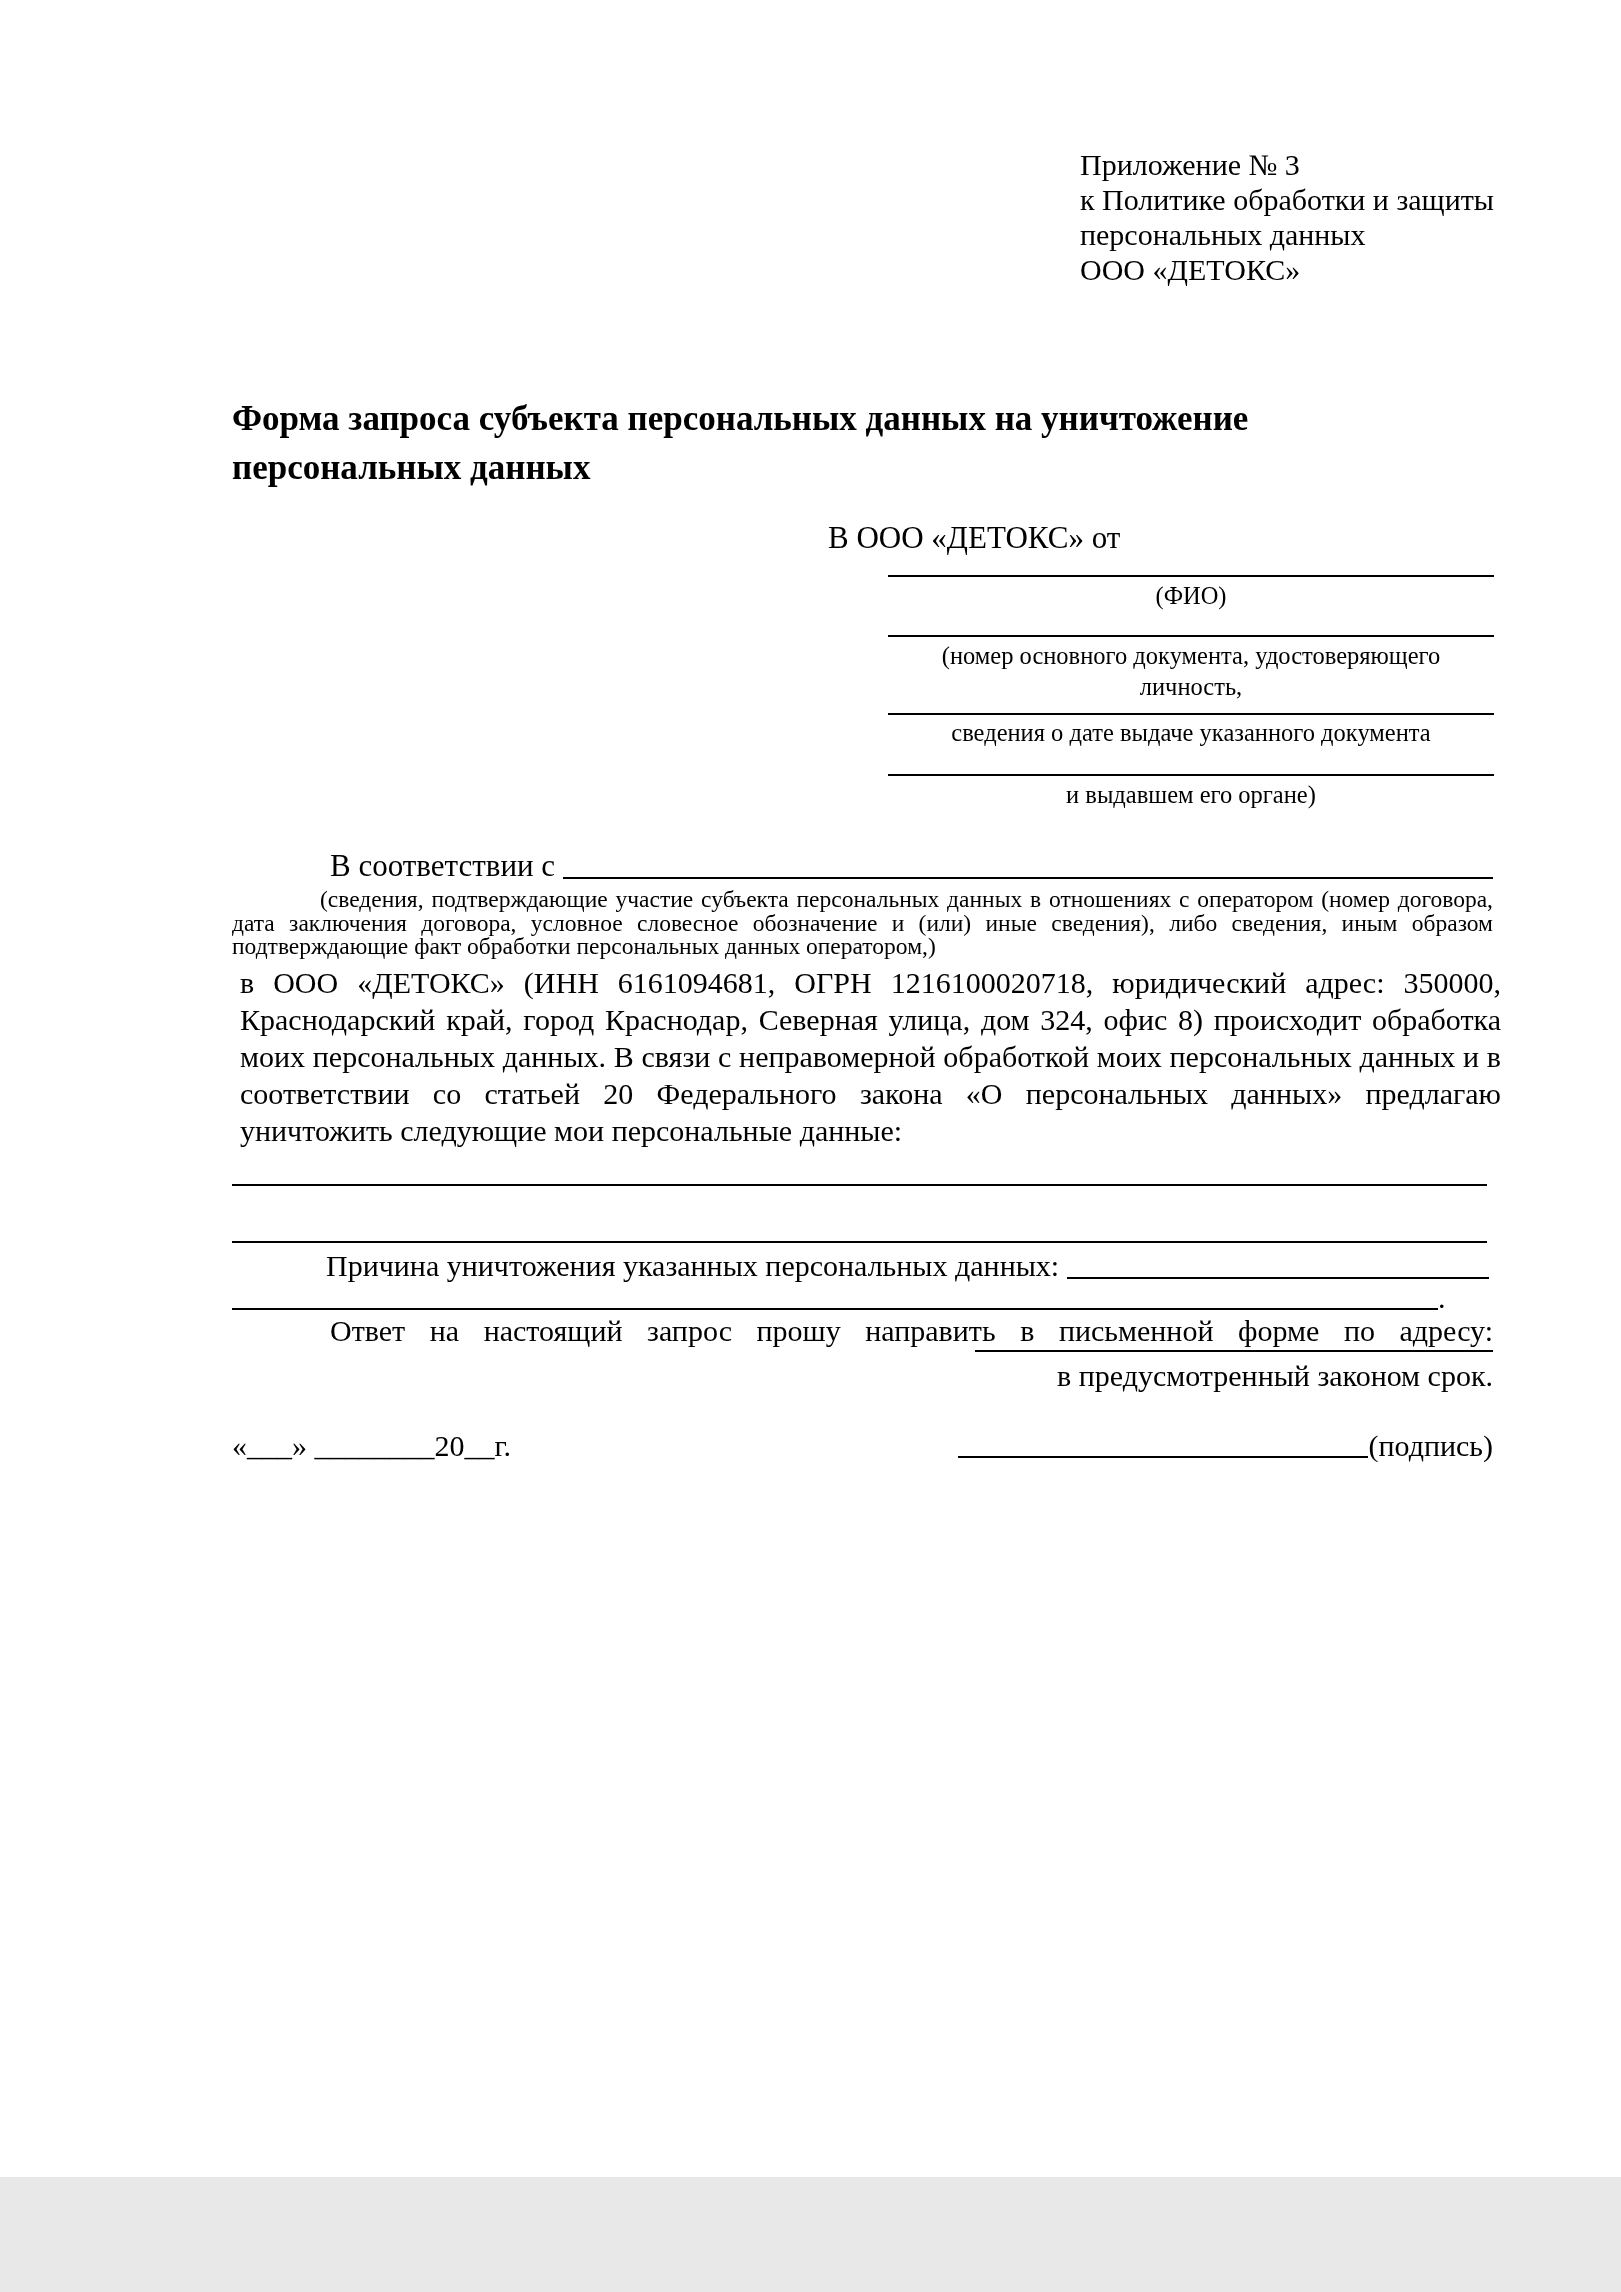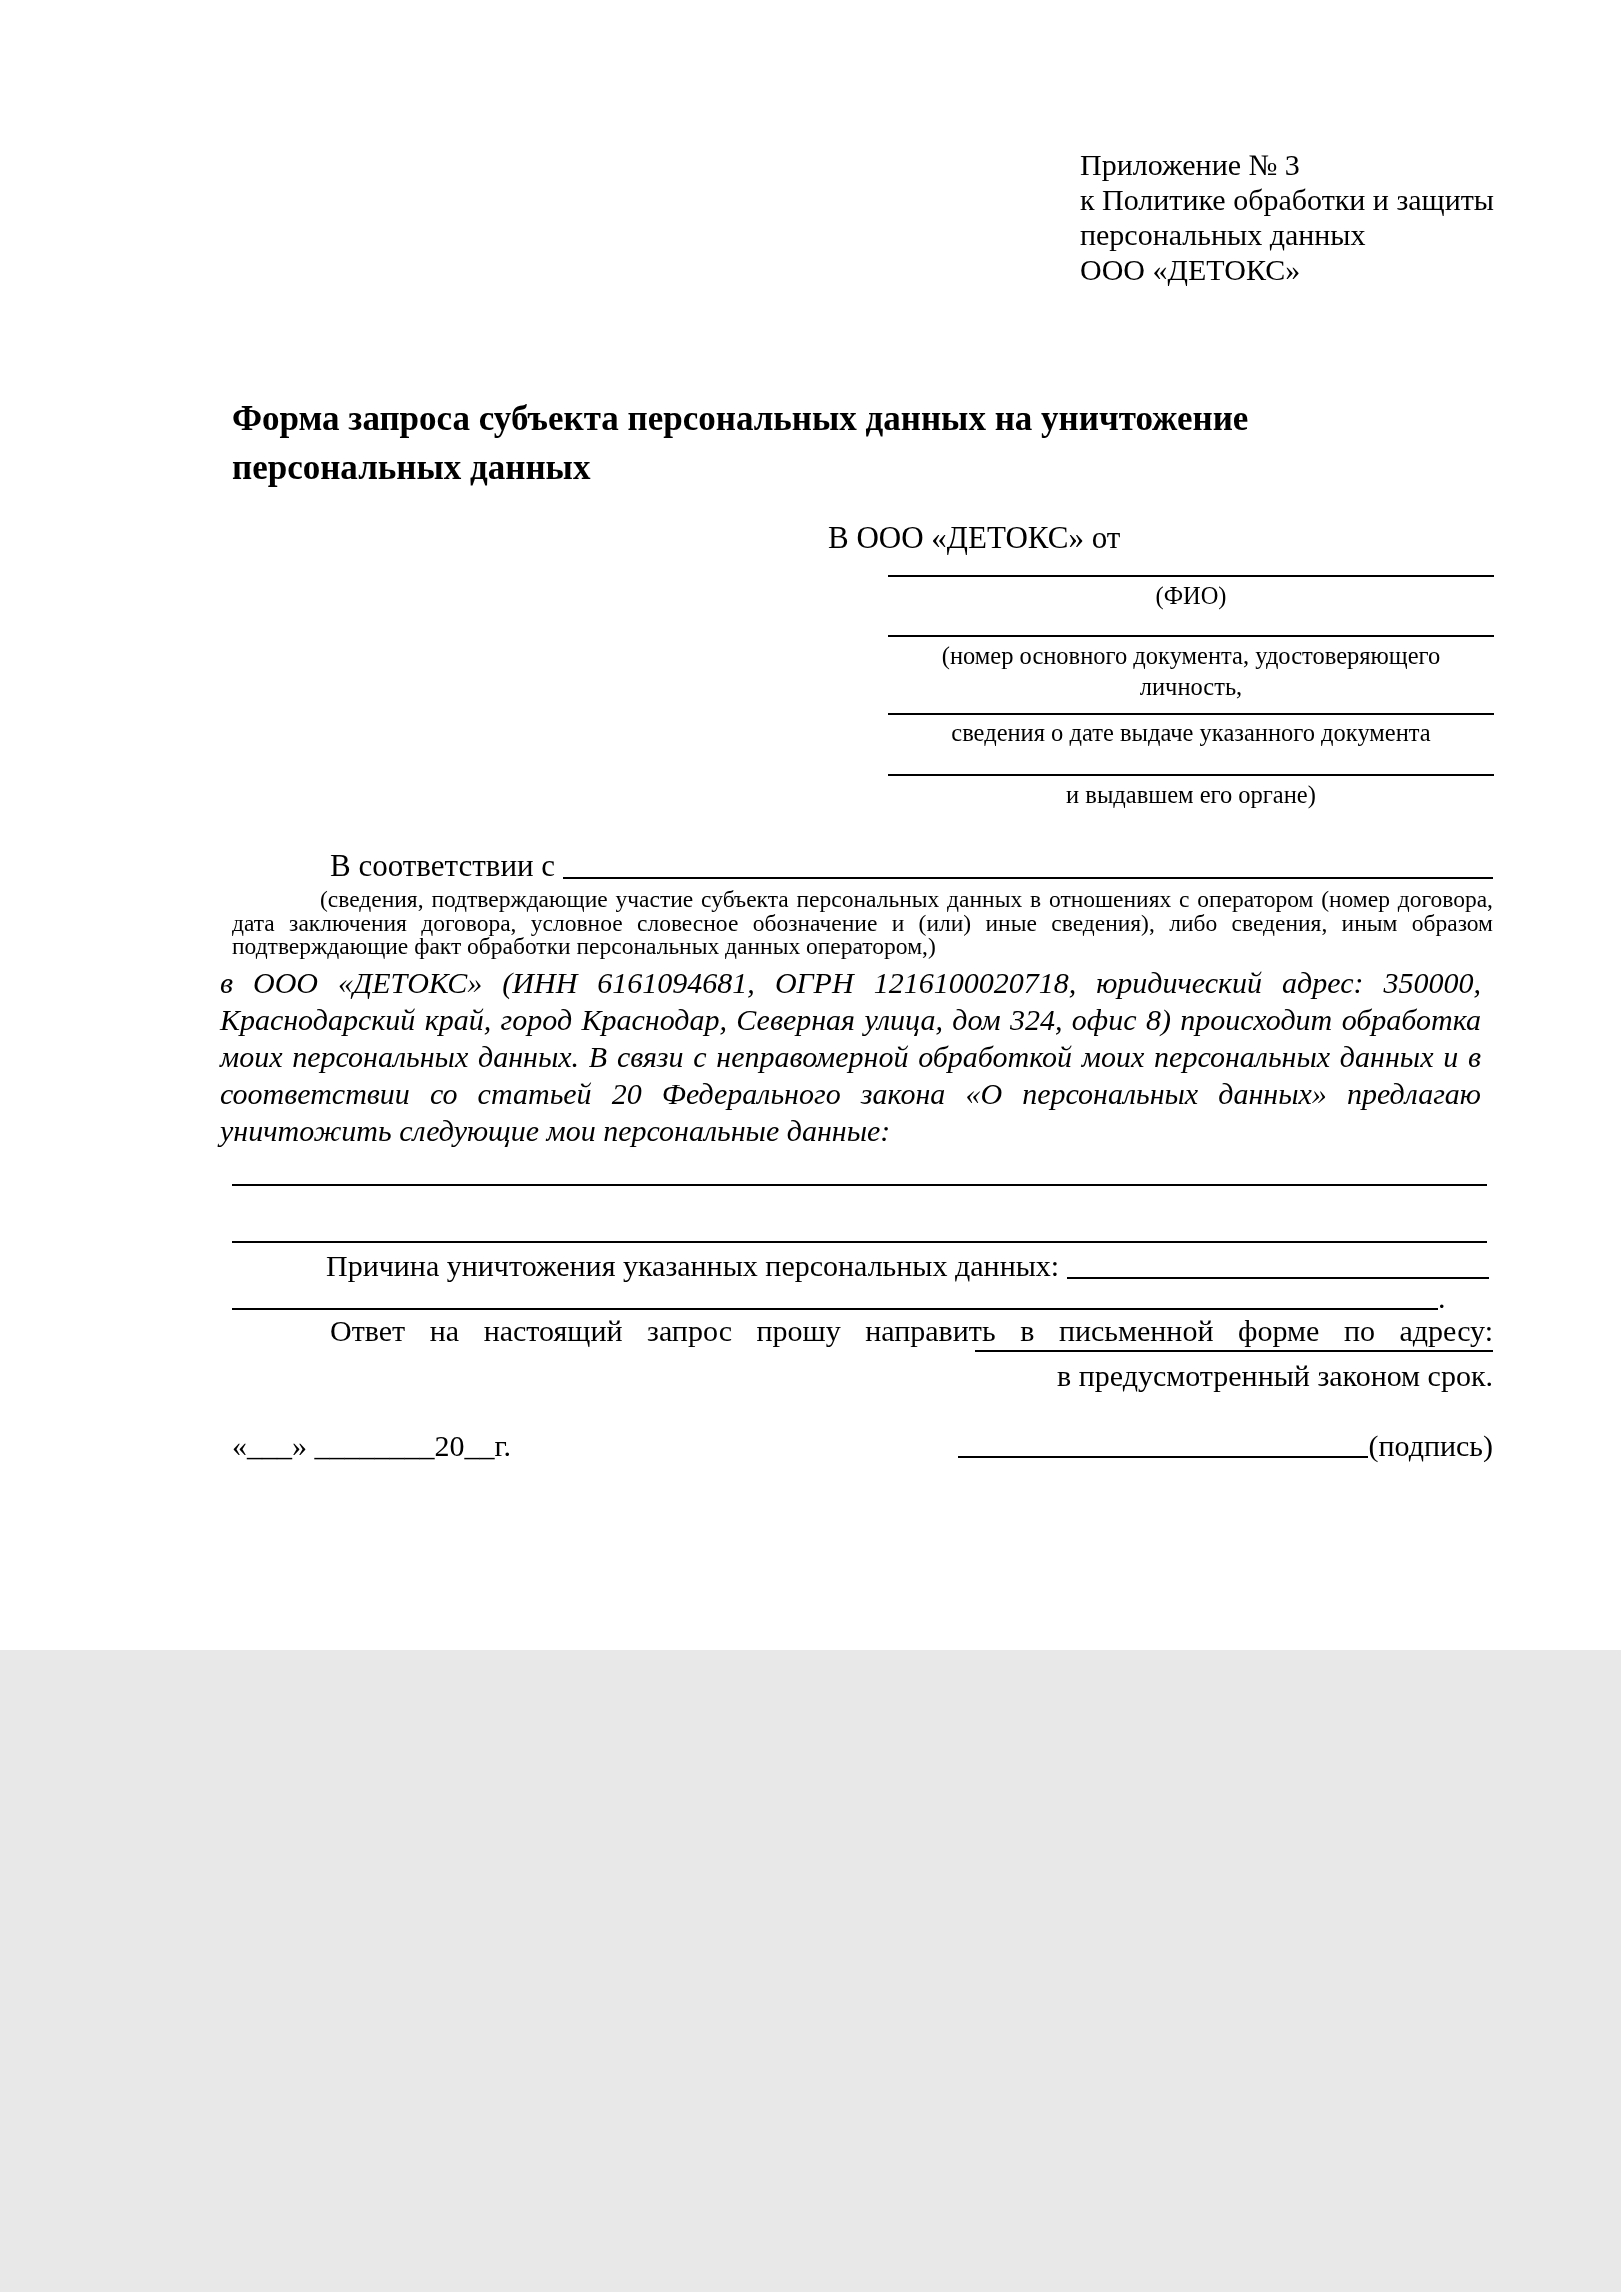--- a/index.html
+++ b/index.html
@@ -1,19 +1,19 @@
 <!DOCTYPE html>
 <html><head>
 <meta charset="utf-8">
 <style>
   html, body { margin: 0; padding: 0; background: #e8e8e8; }
   .page {
     position: relative;
     width: 1621px;
-    height: 1650px;
+    height: 2177px;
     background: #ffffff;
     color: #000000;
     font-family: "Liberation Serif", "DejaVu Serif", serif;
     overflow: hidden;
   }
   .abs { position: absolute; }
 
   .appendix { top: 147px; left: 1080px; font-size: 30px; line-height: 35px; }
 
   .title {
@@ -42,22 +42,22 @@
   .lead { white-space: nowrap; }
   .fill { flex: 1; border-bottom: 2.9px solid #000; margin-bottom: 4.9px; margin-left: 7.8px; }
 
   .note {
     top: 888px; left: 232px; width: 1261px;
     font-size: 23.5px; line-height: 23.5px;
     text-align: justify; text-indent: 88px;
   }
 
   .body-par {
-    top: 964px; left: 220px; width: 1261px;
-    font-size: 30px; line-height: 37px; text-align: justify; font-style: italic;
+    top: 964px; left: 240px; width: 1261px;
+    font-size: 30px; line-height: 37px; text-align: justify;
   }
 
   .blank-line { left: 232px; width: 1255px; height: 0; border-top: 2.9px solid #000; }
   .bl1 { top: 1184px; }
   .bl2 { top: 1241px; }
 
   .reason-row { top: 1247px; left: 228px; width: 1261px; box-sizing: border-box; padding-left: 98px; }
   .reason-row .lbl { white-space: nowrap; }
 
   .period-row { top: 1279px; left: 232px; width: 1261px; }

